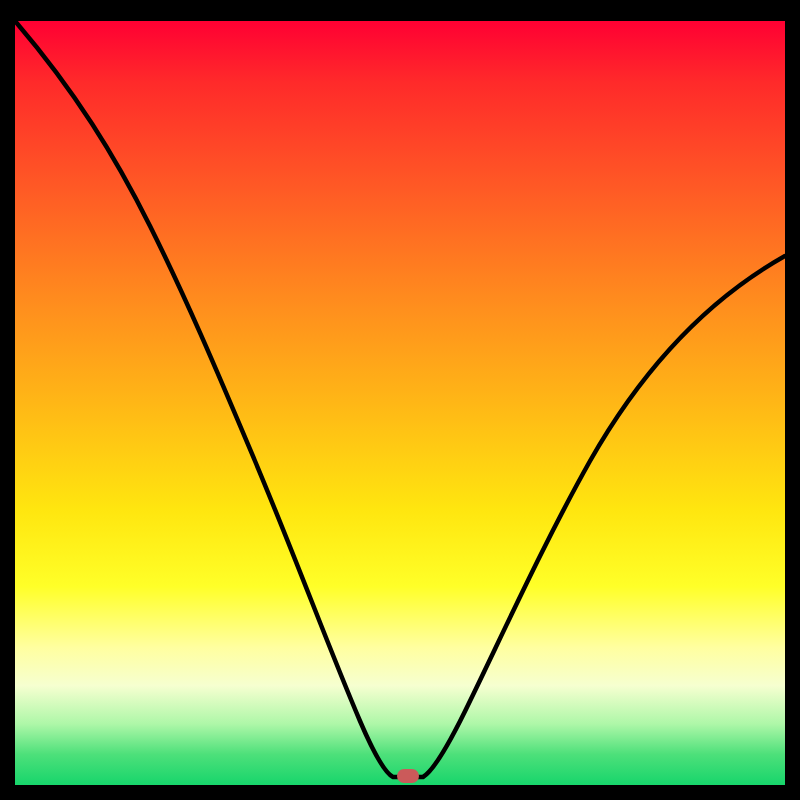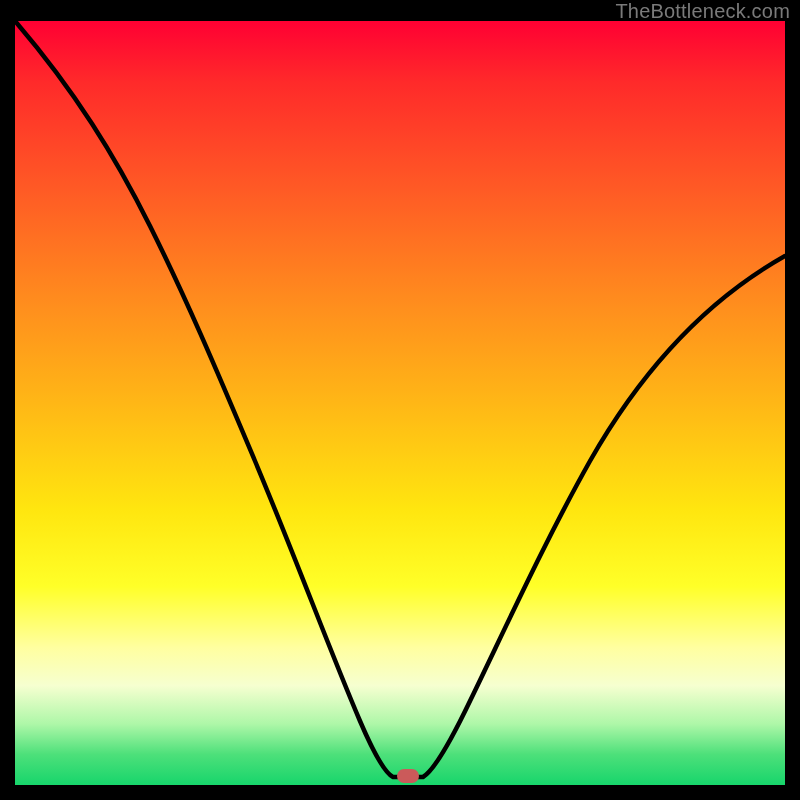--- a/index.html
+++ b/index.html
@@ -64,21 +64,20 @@
     font-weight: 500;
     letter-spacing: 0.2px;
     user-select: none;
   }
 </style>
 </head>
 <body>
 
 <div class="frame">
 
-  <div class="watermark">TheBottleneck.com</div>
 
   <div class="plot">
 
     <svg class="curve" viewBox="0 0 770 764" preserveAspectRatio="none">
       <path d="M 0 0
                C 60 70, 100 135, 135 205
                C 170 275, 200 345, 240 440
                C 280 535, 315 630, 345 700
                C 360 735, 370 752, 378 756
                L 408 756

